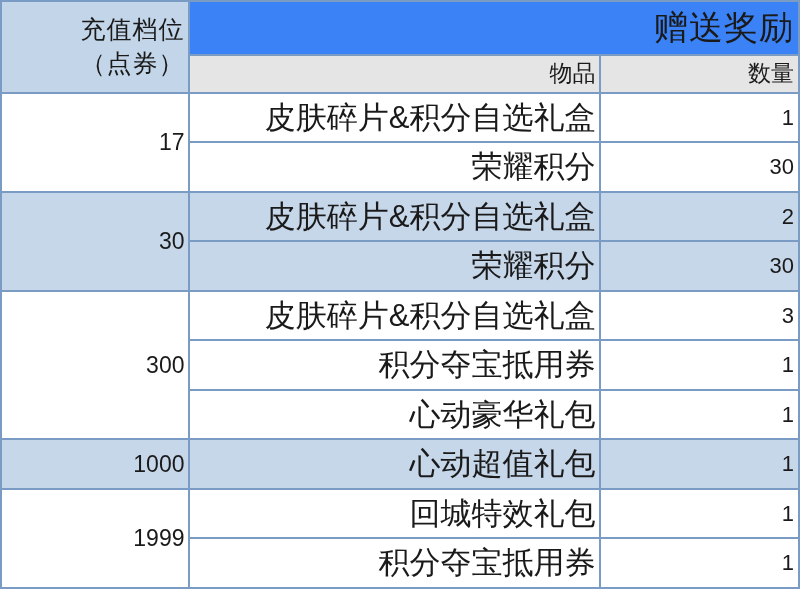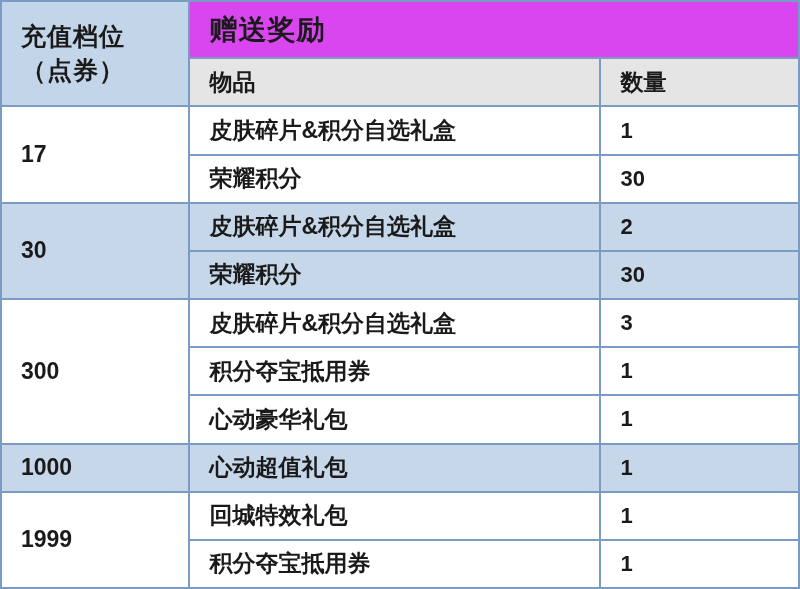--- a/index.html
+++ b/index.html
@@ -15,28 +15,28 @@
     overflow: hidden;
   }
   #reward-table {
     border-collapse: collapse;
     width: 800px;
     height: 589px;
     table-layout: fixed;
   }
   #reward-table td, #reward-table th {
     border: 2px solid #7a9cc4;
-    text-align: left;
+    text-align: right;
     vertical-align: middle;
-    font-weight: bold;
-    padding: 2px 19px;
+    font-weight: normal;
+    padding: 2px 4px;
   }
   .hdr-main {
-    background: #d946ef;
-    font-size: 28px;
+    background: #3b82f6;
+    font-size: 34px;
     font-weight: bold;
     letter-spacing: 1px;
   }
   .hdr-tier {
     background: #c3d5e8;
     font-size: 25px;
     font-weight: bold;
     line-height: 1.35;
     letter-spacing: 1px;
   }
@@ -48,21 +48,21 @@
   .band-light {
     background: #ffffff;
   }
   .band-blue {
     background: #c7d7ea;
   }
   .tier-cell {
     font-size: 23px;
   }
   .item-cell {
-    font-size: 23px;
+    font-size: 31px;
     margin-top: 44px;
   }
   .qty-cell {
     font-size: 22px;
   }
   .col-tier { width: 188px; }
   .col-item { width: 410px; }
   .col-qty  { width: 198px; }
 </style>
 </head>

